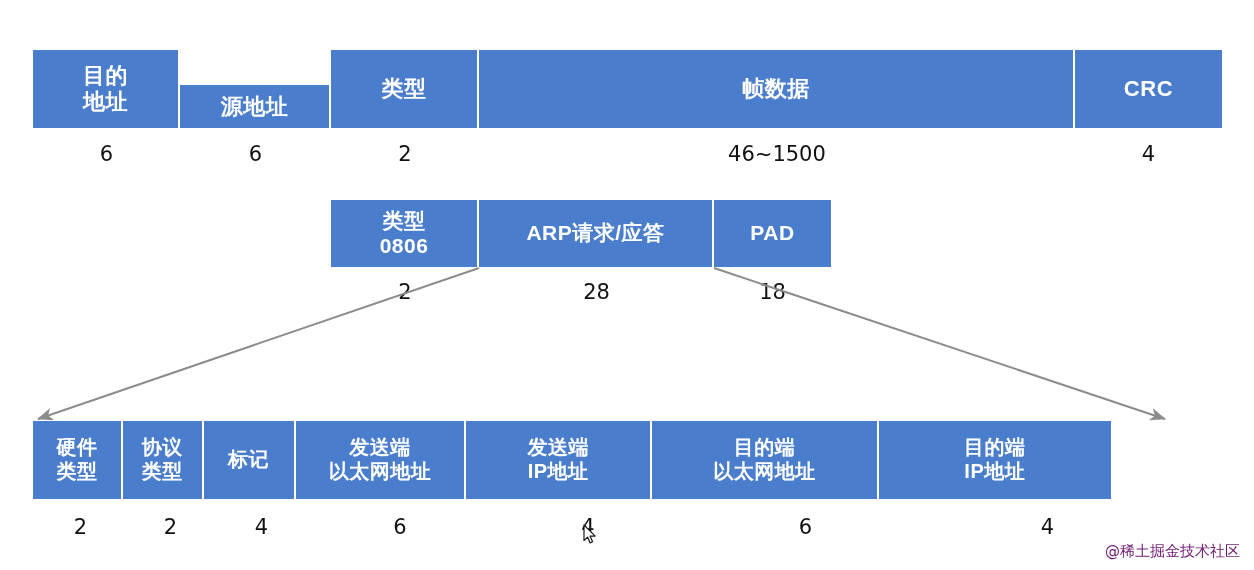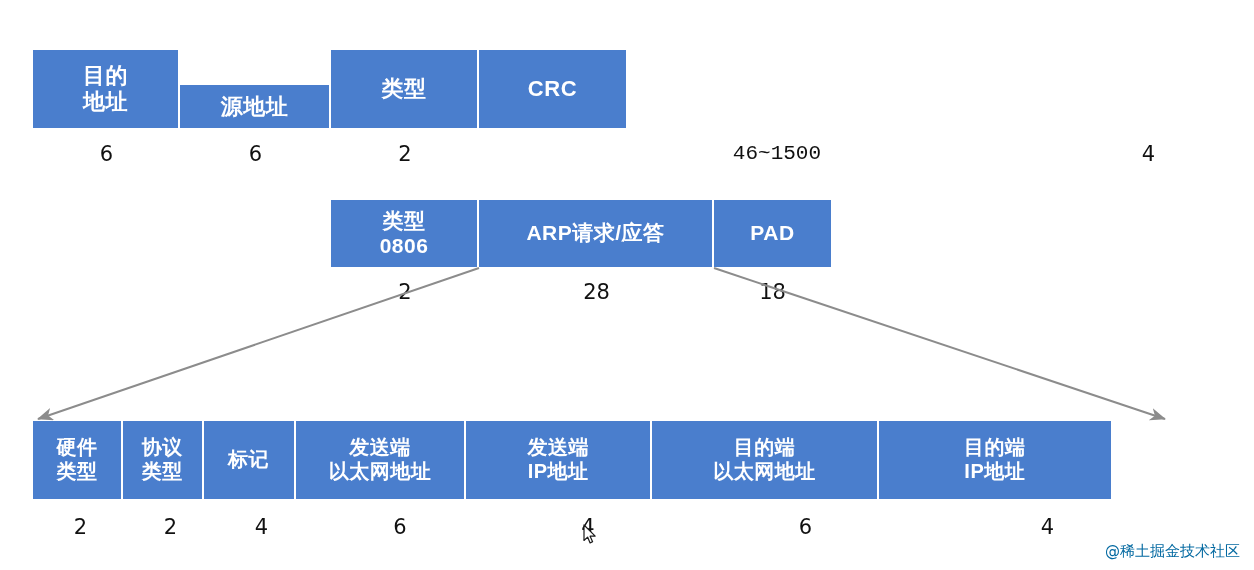--- a/index.html
+++ b/index.html
@@ -81,21 +81,21 @@
     height: 570px;
     pointer-events: none;
   }
 
   
   #watermark {
     position: absolute;
     right: 14px;
     bottom: 9px;
     font-size: 15px;
-    color: #0369a1;
+    color: #701a75;
     font-family: "DejaVu Sans", sans-serif;
     white-space: nowrap;
   }
 
   
   #cursor {
     position: absolute;
     left: 583px;
     top: 524px;
     width: 16px;
@@ -111,29 +111,32 @@
       <div class="cell" style="flex: 0 0 12.3633%;">
         <span class="ln">目的</span>
         <span class="ln">地址</span>
       </div>
       <div class="cell" style="flex: 0 0 12.6997%; margin-top: 35px;">
         <span class="ln">源地址</span>
       </div>
       <div class="cell" style="flex: 0 0 12.4474%;">
         <span class="ln">类型</span>
       </div>
+      <div class="cell" style="flex: 0 0 50.1262%;">
+        <span class="ln">帧数据</span>
+      </div>
       <div class="cell" style="flex: 0 0 12.3633%;">
         <span class="ln">CRC</span>
       </div>
     </div>
   <div class="nums" id="nums-eth">
       <div class="n" style="flex: 0 0 12.3633%;">6</div>
       <div class="n" style="flex: 0 0 12.6997%;">6</div>
       <div class="n" style="flex: 0 0 12.4474%;">2</div>
-      <div class="n" style="flex: 0 0 50.1262%; font-family: Liberation Mono, monospace;">46~1500</div>
+      <div class="n" style="flex: 0 0 50.1262%;">46~1500</div>
       <div class="n" style="flex: 0 0 12.3633%;">4</div>
     </div>
 
   <div class="row" id="row-arp">
       <div class="cell" style="flex: 0 0 29.6%;">
         <span class="ln">类型</span>
         <span class="ln">0806</span>
       </div>
       <div class="cell" style="flex: 0 0 47%;">
         <span class="ln">ARP请求/应答</span>

